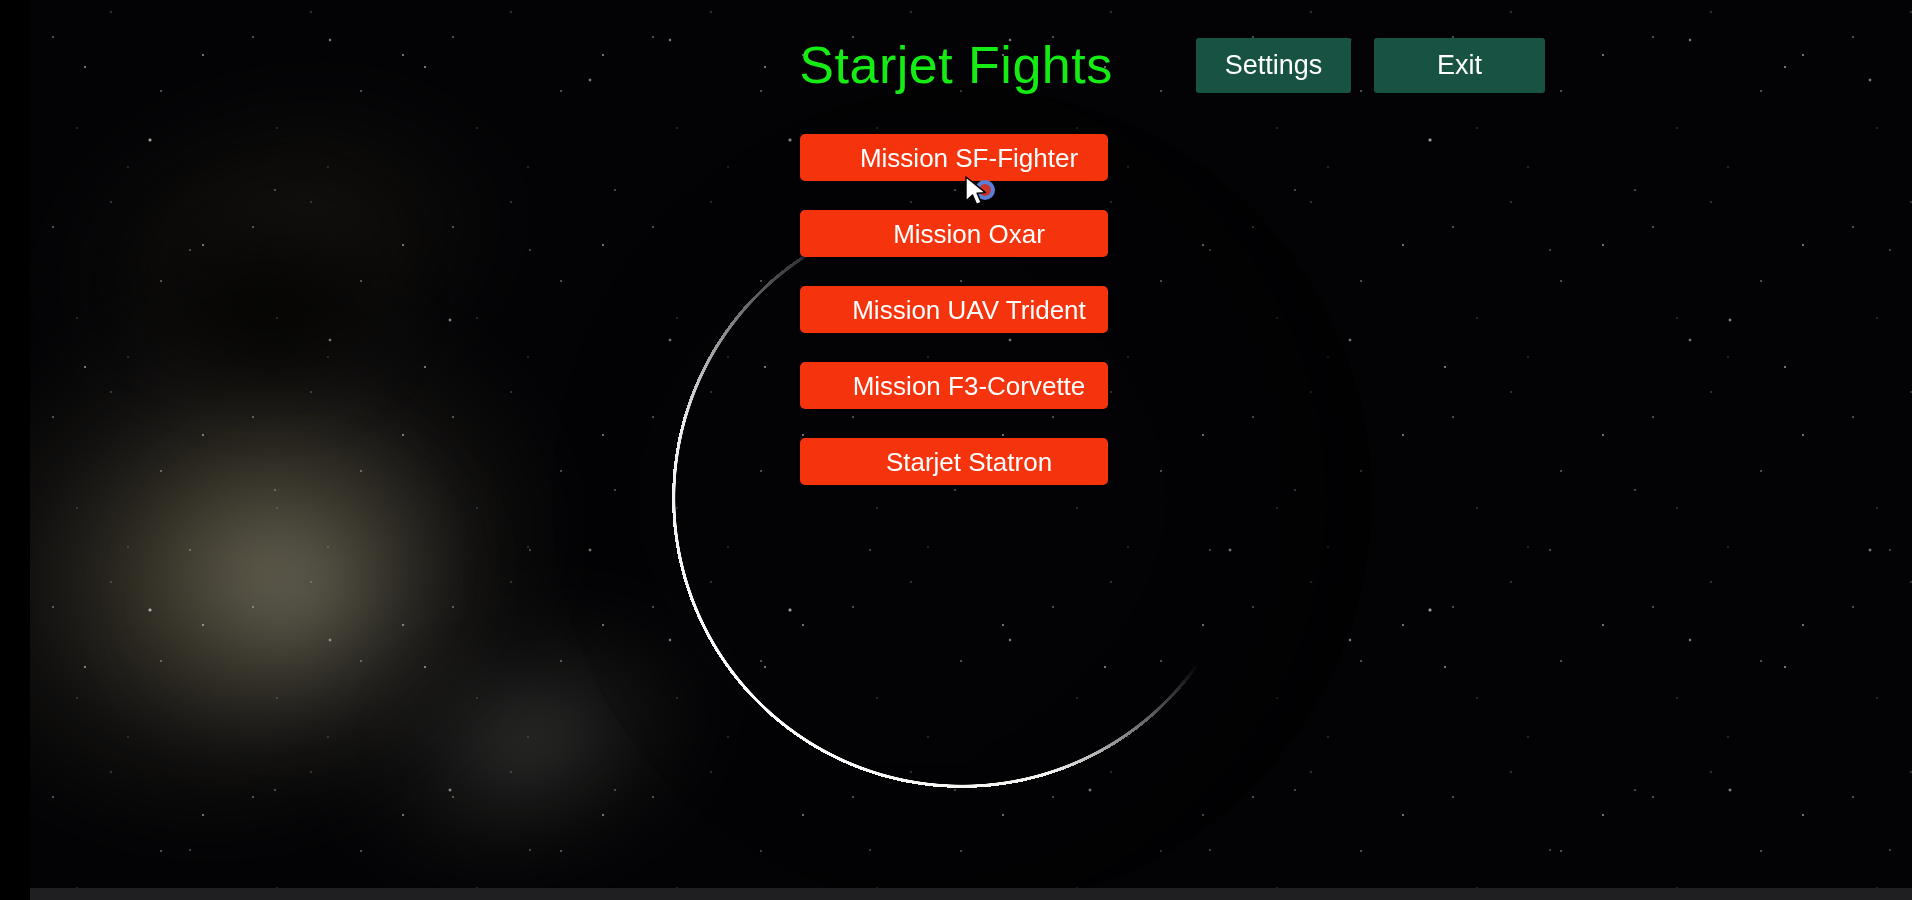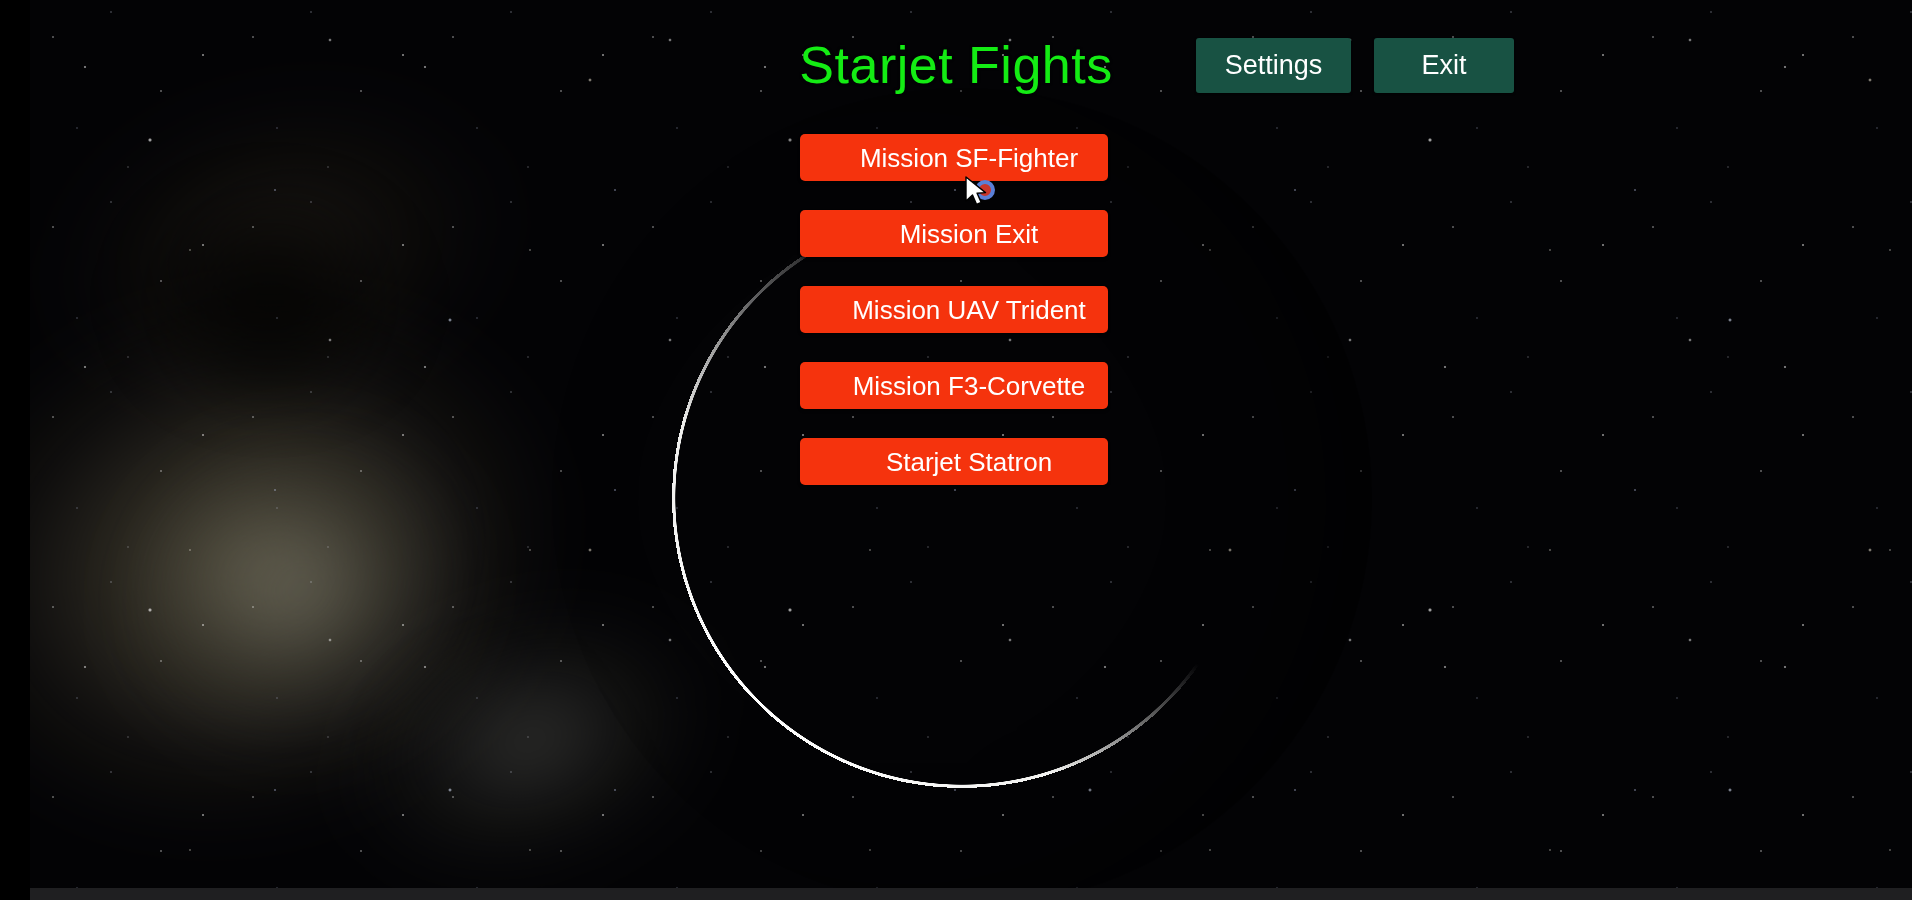--- a/index.html
+++ b/index.html
@@ -230,21 +230,21 @@
     line-height: 1;
     padding: 0;
     height: 55px;
     cursor: pointer;
     display: flex;
     align-items: center;
     justify-content: center;
     box-shadow: 0 1px 2px rgba(0,0,0,0.6);
   }
   #settings-btn { width: 155px; }
-  #exit-btn     { width: 140px; }
+  #exit-btn     { width: 171px; }
 
   
   #missions {
     position: absolute;
     left: 800px;
     top: 134px;
     width: 308px;
     display: flex;
     flex-direction: column;
     gap: 29px;
@@ -337,21 +337,21 @@
 
   <div id="title">Starjet Fights</div>
 
   <div id="topbar">
     <button class="topbtn" id="settings-btn">Settings</button>
     <button class="topbtn" id="exit-btn">Exit</button>
   </div>
 
   <div id="missions">
     <button class="mission-btn">Mission SF-Fighter</button>
-    <button class="mission-btn">Mission Exit</button>
+    <button class="mission-btn">Mission Oxar</button>
     <button class="mission-btn">Mission UAV Trident</button>
     <button class="mission-btn">Mission F3-Corvette</button>
     <button class="mission-btn">Starjet Statron</button>
   </div>
 
   <div id="click-ring"></div>
   <svg id="cursor" viewBox="0 0 34 34" xmlns="http://www.w3.org/2000/svg">
     <path d="M3 1 L3 25 L9.5 19 L13.6 28.5 L18.2 26.4 L14.1 17.2 L22.5 16.6 Z" fill="#ffffff" stroke="#000000" stroke-width="1.4" stroke-linejoin="round"></path>
   </svg>
 

